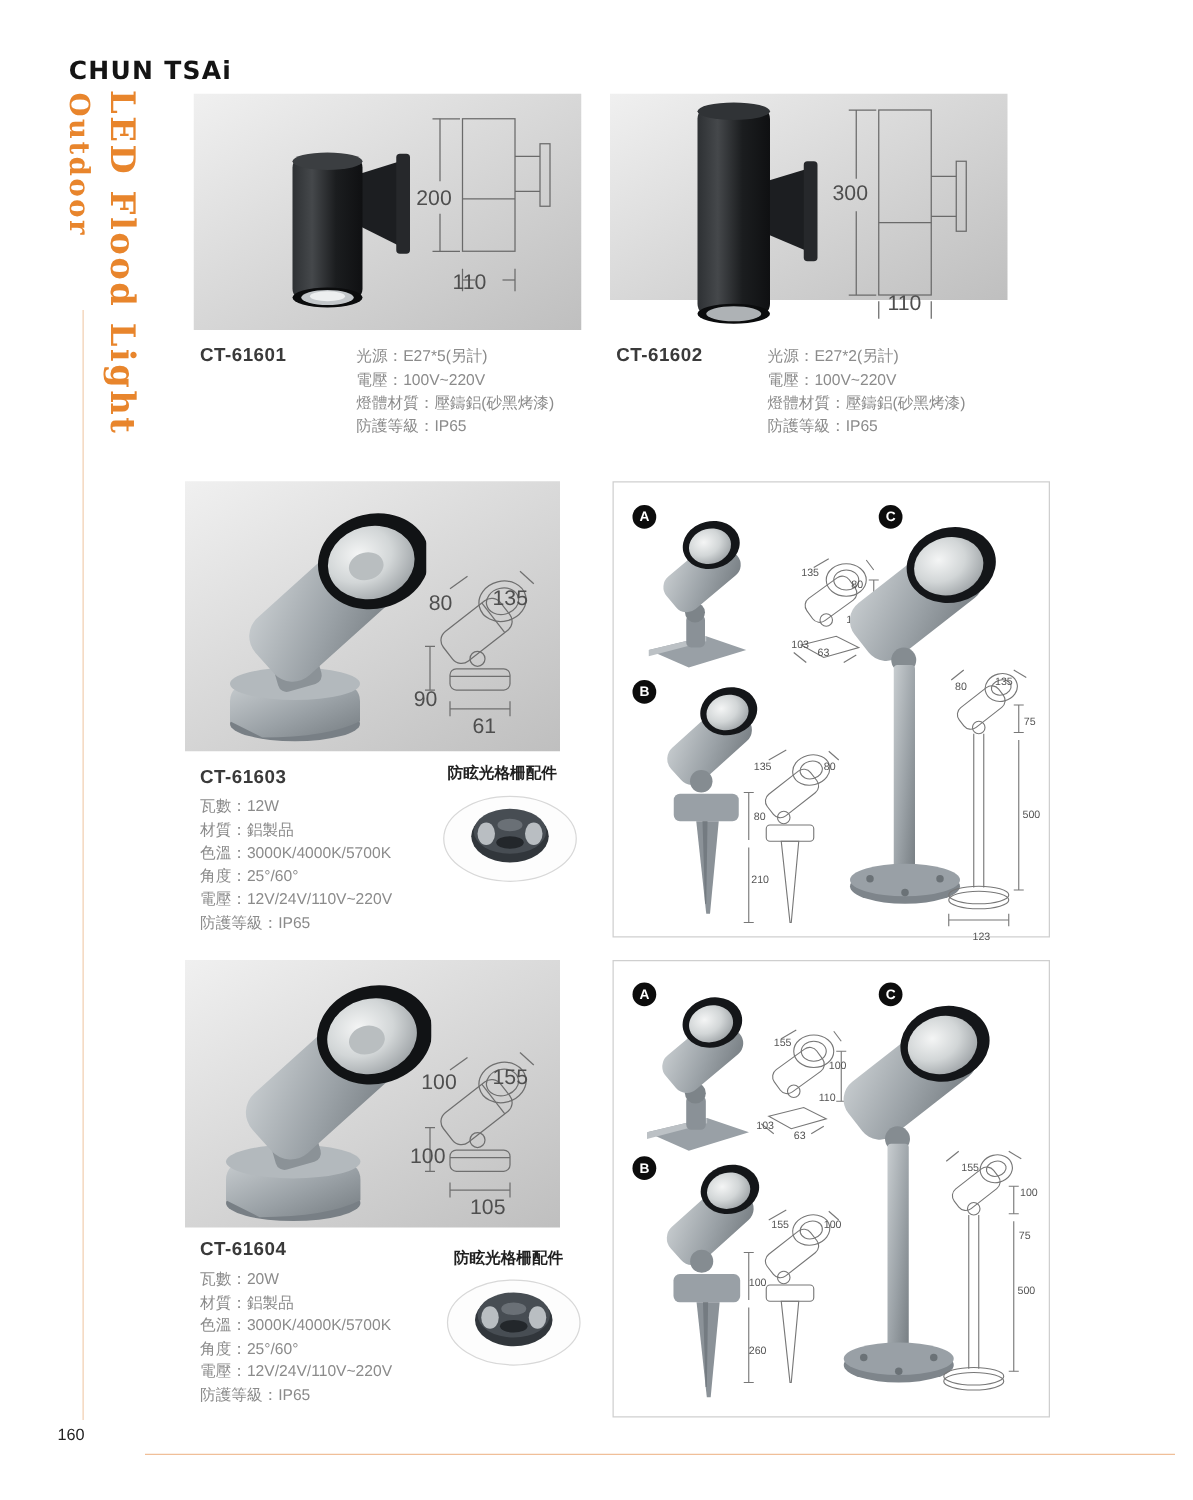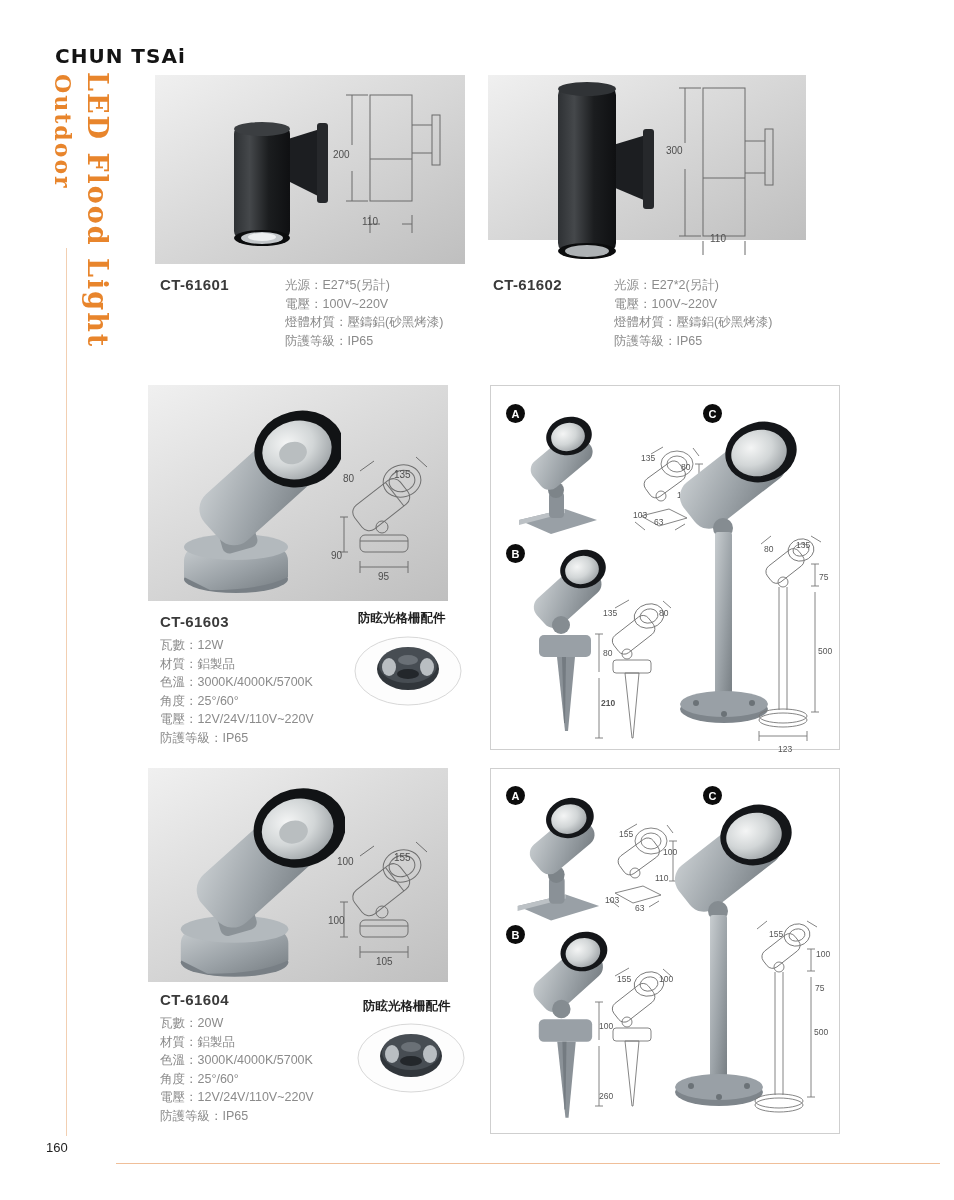--- a/index.html
+++ b/index.html
@@ -10,21 +10,21 @@
   .vtitle{position:absolute;writing-mode:vertical-rl;color:#E8852C;font-weight:bold;
           font-family:"DejaVu Serif",serif;letter-spacing:2px;}
   .v1{left:82px;top:72px;font-size:27px;}
   .v2{left:50px;top:74px;font-size:22px;}
   .vline{position:absolute;left:66px;top:248px;width:1px;height:888px;background:#f2cfb2;}
   .photo{position:absolute;background:linear-gradient(150deg,#f0f0f0 0%,#dcdcdc 40%,#bfbfbf 100%);}
   .panel{position:absolute;background:#fff;border:1px solid #cfcfcf;}
   .model{position:absolute;font-weight:bold;font-size:15px;color:#3a3a3a;letter-spacing:.4px;}
   .specs{position:absolute;font-size:12.5px;color:#8b8b8b;line-height:18.5px;white-space:nowrap;}
   .acc-label{position:absolute;font-weight:bold;font-size:12.5px;color:#1f1f1f;white-space:nowrap;}
-  .dim{position:absolute;font-size:10px;color:#4e4e4e;white-space:nowrap;}
+  .dim{position:absolute;font-size:17px;color:#4e4e4e;white-space:nowrap;}
   .dim.sm{font-size:8.5px;color:#555;}
   .badge{position:absolute;width:19px;height:19px;border-radius:50%;background:#0c0c0c;color:#fff;
          font-size:11px;font-weight:bold;display:flex;align-items:center;justify-content:center;}
   .pagenum{position:absolute;left:46px;top:1140px;font-size:13px;color:#222;}
   .footline{position:absolute;left:116px;top:1163px;width:824px;height:1px;background:#f0bf99;}
   .abs{position:absolute;}
   svg{display:block;}
 </style>
 </head>
 <body>
@@ -165,21 +165,21 @@
           <line x1="10" y1="62" x2="18" y2="62"></line>
           <line x1="10" y1="97" x2="18" y2="97"></line>
         <line x1="30" y1="112" x2="78" y2="112"></line>
           <line x1="30" y1="106" x2="30" y2="118"></line>
           <line x1="78" y1="106" x2="78" y2="118"></line>
       </g>
     </svg>
     <span class="dim" style="left:195px;top:88px;">80</span>
     <span class="dim" style="left:246px;top:84px;">135</span>
     <span class="dim" style="left:183px;top:145px;margin-top:20px;">90</span>
-    <span class="dim" style="left:230px;top:186px;">95</span>
+    <span class="dim" style="left:230px;top:186px;">61</span>
   </div>
 
   <div class="model" style="left:160px;top:613px;">CT-61603</div>
   <div class="specs" style="left:160px;top:636px;">
     <div>瓦數：12W</div>
     <div>材質：鋁製品</div>
     <div>色溫：3000K/4000K/5700K</div>
     <div>角度：25°/60°</div>
     <div>電壓：12V/24V/110V~220V</div>
     <div>防護等級：IP65</div>
@@ -260,21 +260,21 @@
           <line x1="74" y1="3" x2="82" y2="10"></line>
         <line x1="10" y1="36" x2="10" y2="74"></line>
           <line x1="6" y1="36" x2="14" y2="36"></line>
         <line x1="10" y1="80" x2="10" y2="140"></line>
           <line x1="6" y1="140" x2="14" y2="140"></line>
       </g>
     </svg>
     <span class="dim sm" style="left:112px;top:222px;">135</span>
     <span class="dim sm" style="left:168px;top:222px;">80</span>
     <span class="dim sm" style="left:112px;top:262px;">80</span>
-    <span class="dim sm" style="left:110px;top:312px;font-weight:bold;">210</span>
+    <span class="dim sm" style="left:110px;top:312px;">210</span>
 
     <svg class="abs" style="left:160px;top:26px;" width="150" height="325" viewBox="0 0 150 325">
       <g transform="rotate(-38 85 70)">
           <rect x="28" y="40" width="112" height="54" rx="18" fill="url(#metalBody)"></rect>
         </g>
       <ellipse cx="110" cy="40" rx="36" ry="30" transform="rotate(-14 110 40)" fill="#141619"></ellipse>
       <ellipse cx="108" cy="41" rx="28" ry="23" transform="rotate(-14 108 41)" fill="url(#lensFace)"></ellipse>
       <circle cx="72" cy="116" r="10" fill="#858c91"></circle>
       <rect x="64" y="120" width="17" height="168" rx="3" fill="url(#metalBody)"></rect>
       <ellipse cx="73" cy="297" rx="44" ry="14" fill="#7e858b"></ellipse>
@@ -442,21 +442,21 @@
           <line x1="74" y1="3" x2="82" y2="10"></line>
         <line x1="10" y1="36" x2="10" y2="74"></line>
           <line x1="6" y1="36" x2="14" y2="36"></line>
         <line x1="10" y1="80" x2="10" y2="140"></line>
           <line x1="6" y1="140" x2="14" y2="140"></line>
       </g>
     </svg>
     <span class="dim sm" style="left:126px;top:205px;">155</span>
     <span class="dim sm" style="left:168px;top:205px;">100</span>
     <span class="dim sm" style="left:108px;top:252px;">100</span>
-    <span class="dim sm" style="left:108px;top:306px;margin-top:16px;">260</span>
+    <span class="dim sm" style="left:108px;top:306px;">260</span>
 
     <svg class="abs" style="left:155px;top:26px;" width="150" height="325" viewBox="0 0 150 325">
       <g transform="rotate(-38 85 70)">
           <rect x="28" y="40" width="112" height="54" rx="18" fill="url(#metalBody)"></rect>
         </g>
       <ellipse cx="110" cy="40" rx="36" ry="30" transform="rotate(-14 110 40)" fill="#141619"></ellipse>
       <ellipse cx="108" cy="41" rx="28" ry="23" transform="rotate(-14 108 41)" fill="url(#lensFace)"></ellipse>
       <circle cx="72" cy="116" r="10" fill="#858c91"></circle>
       <rect x="64" y="120" width="17" height="168" rx="3" fill="url(#metalBody)"></rect>
       <ellipse cx="73" cy="297" rx="44" ry="14" fill="#7e858b"></ellipse>

